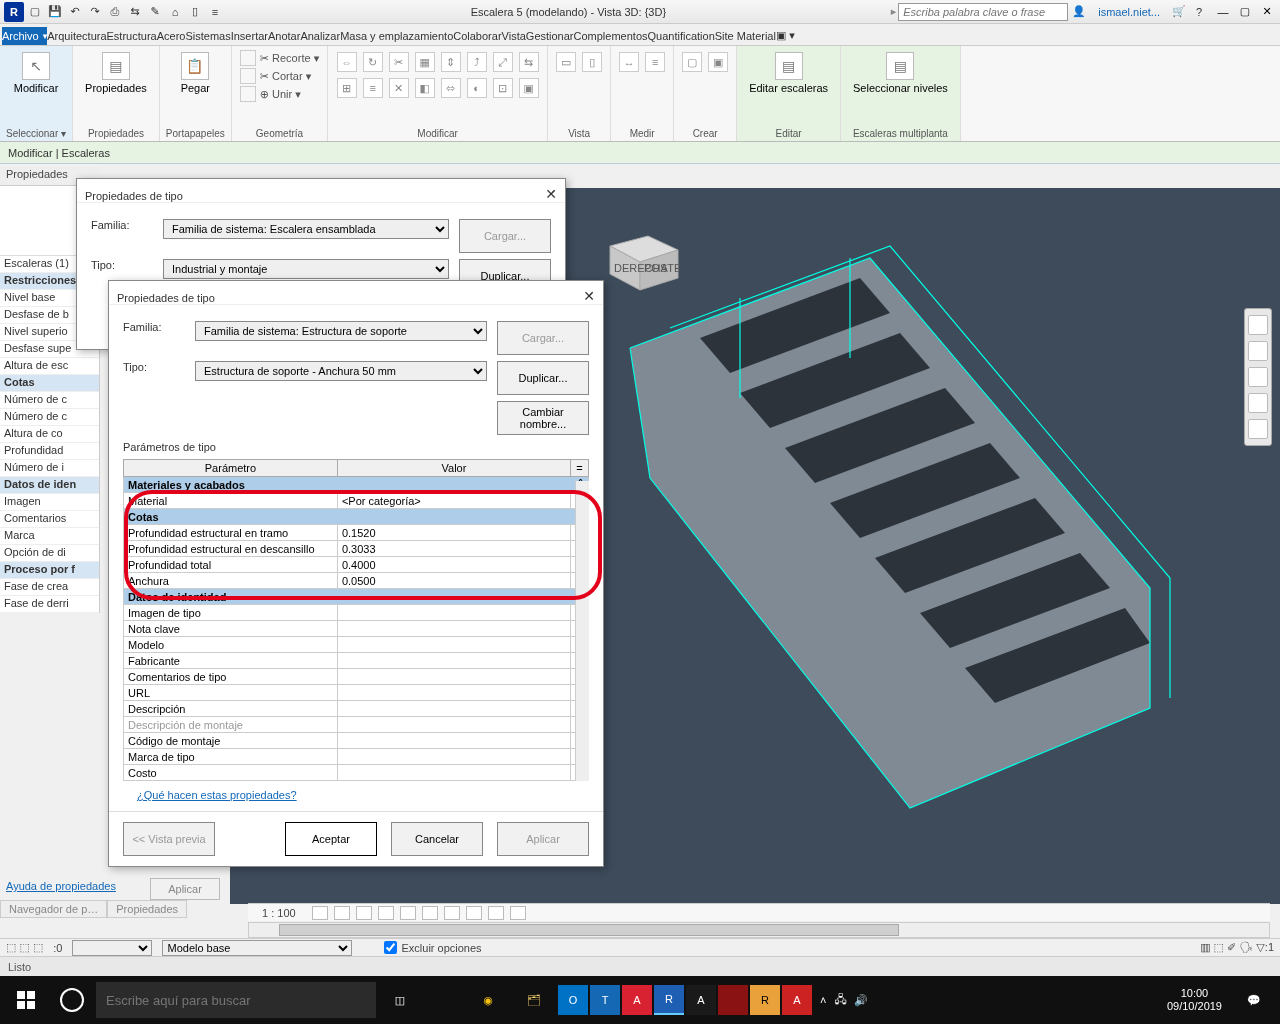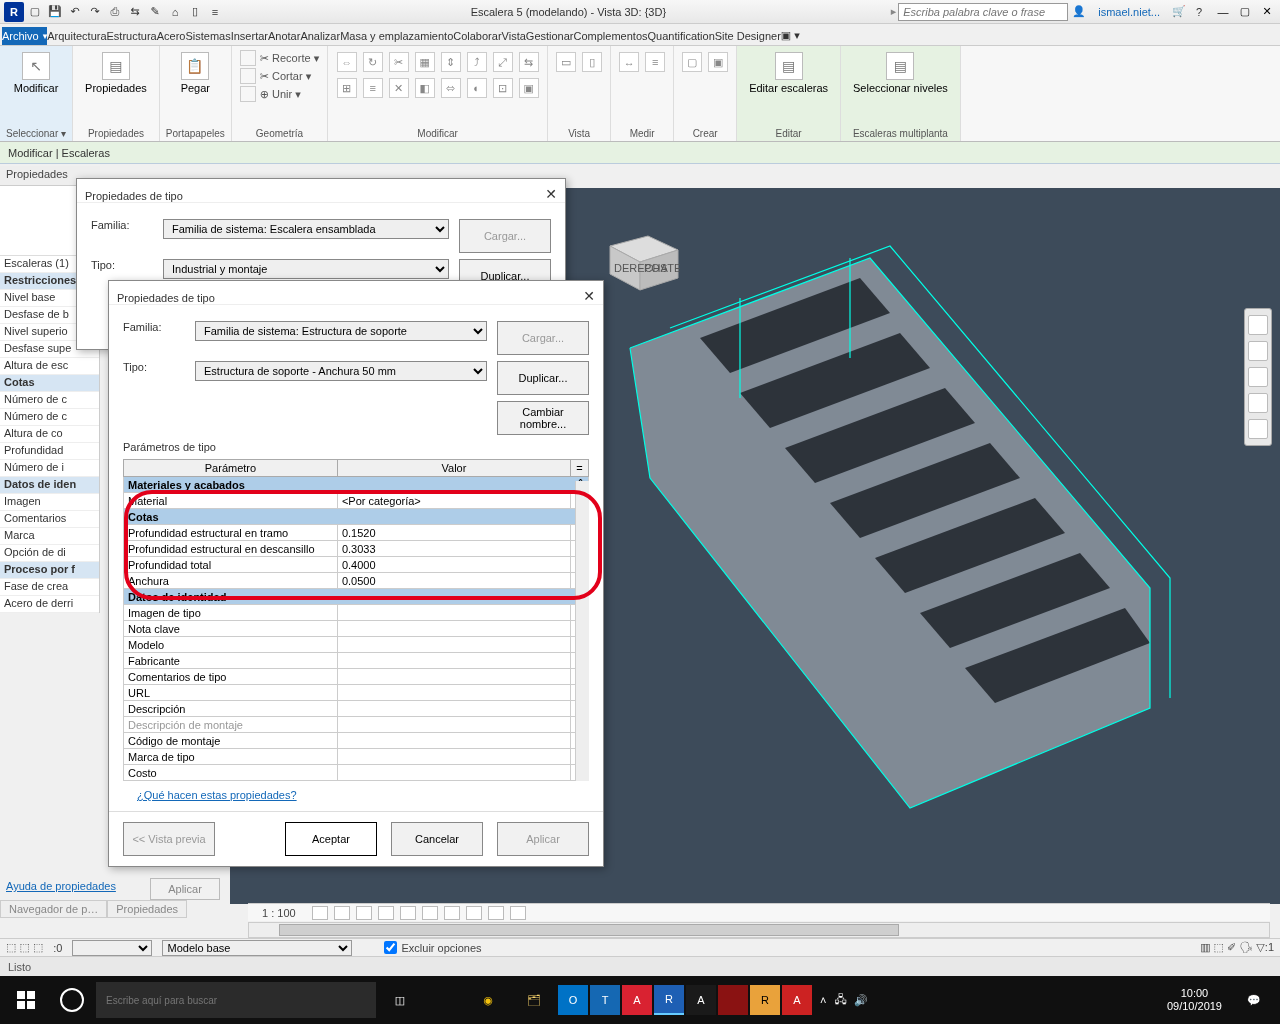--- a/index.html
+++ b/index.html
@@ -60,21 +60,21 @@
 .scroll-h .thumb { position:absolute;left:30px;top:1px;height:12px;width:620px;background:#cfcfcf;border:1px solid #aaa; }
 
 .option-bar { position:absolute; left:0; right:0; bottom:68px; height:18px; background:#f0f0f0;border-top:1px solid #ccc; display:flex;align-items:center; padding:0 6px; gap:10px; color:#444;}
 .option-bar select,.option-bar input[type=text]{ height:16px;border:1px solid #999;font-size:11px; }
 .status-bar { position:absolute;left:0;right:0;bottom:48px;height:20px;background:#e8e8e8;border-top:1px solid #ccc;display:flex;align-items:center;padding:0 8px;color:#555;justify-content:space-between;}
 
 
 .taskbar { position:absolute;left:0;right:0;bottom:0;height:48px;background:#101010;display:flex;align-items:center;padding:0 4px;gap:2px;color:#fff;}
 .taskbar .start { width:44px;height:44px;display:flex;align-items:center;justify-content:center; }
 .taskbar .cortana { width:24px;height:24px;border:2px solid #fff;border-radius:50%; }
-.taskbar .search { flex:0 0 280px;height:36px;background:#2b2b2b;border:none;color:#ccc;padding:0 10px;font-size:10px; }
+.taskbar .search { flex:0 0 280px;height:36px;background:#2b2b2b;border:none;color:#ccc;padding:0 10px;font-size:13px; }
 .taskbar .tb-icon { width:44px;height:44px;display:flex;align-items:center;justify-content:center; }
 .taskbar .clock { margin-left:auto;text-align:center;line-height:1.2;font-size:11px;padding:0 8px;}
 .taskbar .tray { display:flex;align-items:center;gap:8px;padding:0 6px;}
 
 
 .dialog { position:absolute; background:#fff; border:1px solid #888; box-shadow:2px 2px 8px rgba(0,0,0,.3); }
 .dialog .titlebar { height:24px; background:#fff; display:flex;align-items:flex-end;padding:0 8px;color:#333;border-bottom:1px solid #eee; }
 .dialog .titlebar .x { margin-left:auto;font-size:14px;cursor:pointer; }
 .dialog .body { padding:10px 14px; }
 .dialog .form-row { display:flex;align-items:flex-start;gap:10px;margin:6px 0; }
@@ -145,21 +145,21 @@
   <div class="tab">Sistemas</div>
   <div class="tab">Insertar</div>
   <div class="tab">Anotar</div>
   <div class="tab">Analizar</div>
   <div class="tab">Masa y emplazamiento</div>
   <div class="tab">Colaborar</div>
   <div class="tab">Vista</div>
   <div class="tab">Gestionar</div>
   <div class="tab">Complementos</div>
   <div class="tab">Quantification</div>
-  <div class="tab">Site Designer</div>
+  <div class="tab">Site Material</div>
   <div class="tab">▣ ▾</div>
 </div>
 
 <div class="ribbon">
   <div class="ribbon-group sel">
     <div class="big">
         <div class="ic">↖</div>
         <span>Modificar</span>
       </div>
     <div class="label">Seleccionar ▾</div>
@@ -274,21 +274,21 @@
   <div class="row">Altura de co</div>
   <div class="row">Profundidad</div>
   <div class="row">Número de i</div>
   <div class="row head">Datos de iden</div>
   <div class="row">Imagen</div>
   <div class="row">Comentarios</div>
   <div class="row">Marca</div>
   <div class="row">Opción de di</div>
   <div class="row head">Proceso por f</div>
   <div class="row">Fase de crea</div>
-  <div class="row">Acero de derri</div>
+  <div class="row">Fase de derri</div>
 </div>
 <span class="help-link">Ayuda de propiedades</span>
 <button class="apply-side">Aplicar</button>
 <div class="tabs-bottom">
   <div class="t">Navegador de p…</div>
   <div class="t">Propiedades</div>
 </div>
 
 <div class="viewport">
   <svg width="640" height="620">

